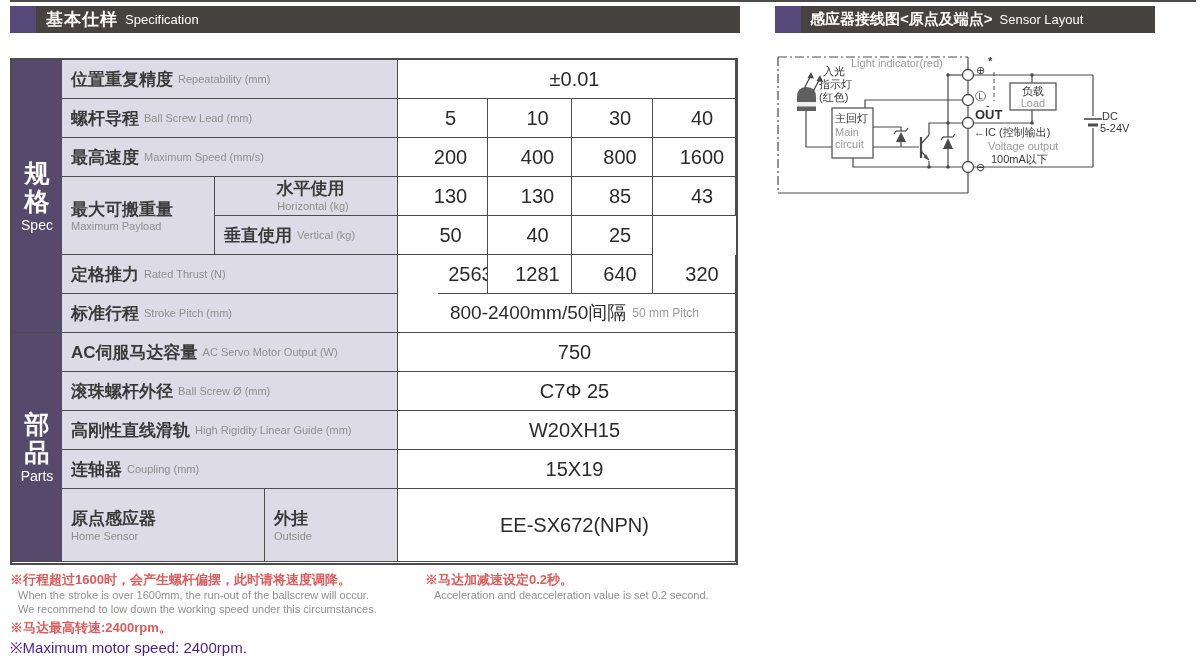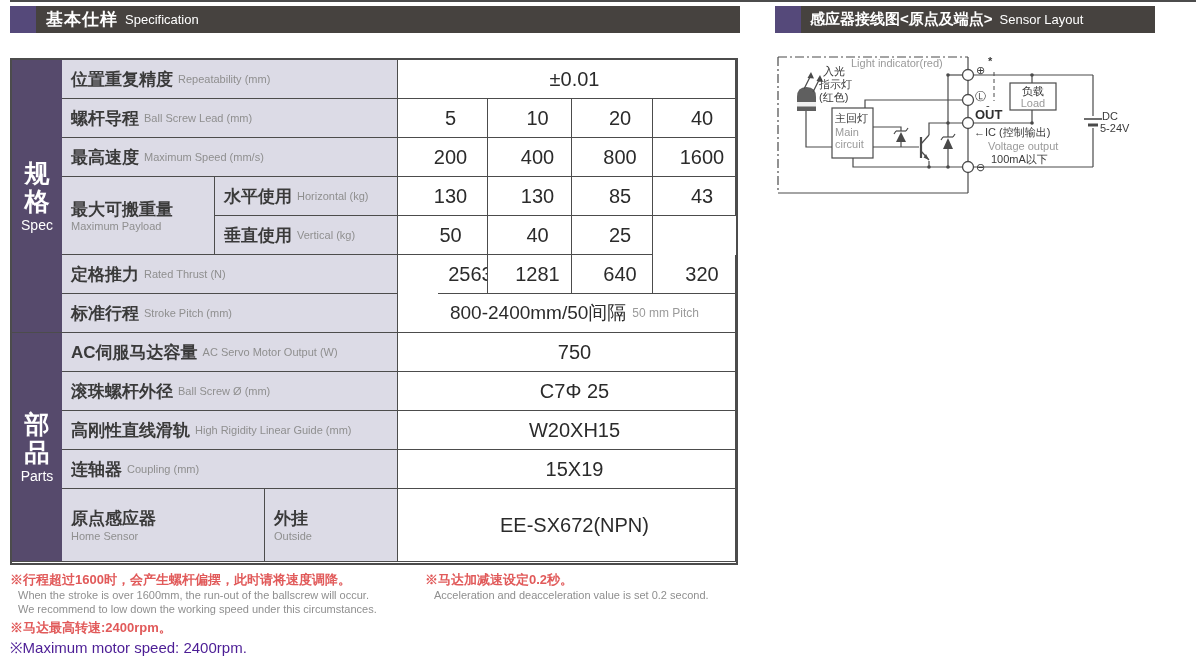--- a/index.html
+++ b/index.html
@@ -85,37 +85,37 @@
       <span class="en">Repeatability (mm)</span>
     </div>
     <div class="cell val" style="grid-area:1/5/2/9;">±0.01</div>
 
     <div class="cell lab" style="grid-area:2/2/3/5;">
       <span class="zh">螺杆导程</span>
       <span class="en">Ball Screw Lead (mm)</span>
     </div>
     <div class="cell val" style="grid-area:2/5/3/6;">5</div>
     <div class="cell val" style="grid-area:2/6/3/7;">10</div>
-    <div class="cell val" style="grid-area:2/7/3/8;">20</div>
+    <div class="cell val" style="grid-area:2/7/3/8;">30</div>
     <div class="cell val" style="grid-area:2/8/3/9;">40</div>
 
     <div class="cell lab" style="grid-area:3/2/4/5;">
       <span class="zh">最高速度</span>
       <span class="en">Maximum Speed (mm/s)</span>
     </div>
     <div class="cell val" style="grid-area:3/5/4/6;">200</div>
     <div class="cell val" style="grid-area:3/6/4/7;">400</div>
     <div class="cell val" style="grid-area:3/7/4/8;">800</div>
     <div class="cell val" style="grid-area:3/8/4/9;">1600</div>
 
     <div class="cell lab2" style="grid-area:4/2/6/3;">
       <span class="zh">最大可搬重量</span>
       <span class="en">Maximum Payload</span>
     </div>
-    <div class="cell lab" style="grid-area:4/3/5/5;">
+    <div class="cell lab" style="grid-area:4/3/5/5;flex-direction:column;">
       <span class="zh">水平使用</span>
       <span class="en">Horizontal (kg)</span>
     </div>
     <div class="cell val" style="grid-area:4/5/5/6;">130</div>
     <div class="cell val" style="grid-area:4/6/5/7;">130</div>
     <div class="cell val" style="grid-area:4/7/5/8;">85</div>
     <div class="cell val" style="grid-area:4/8/5/9;">43</div>
 
     <div class="cell lab" style="grid-area:5/3/6/5;">
       <span class="zh">垂直使用</span>

